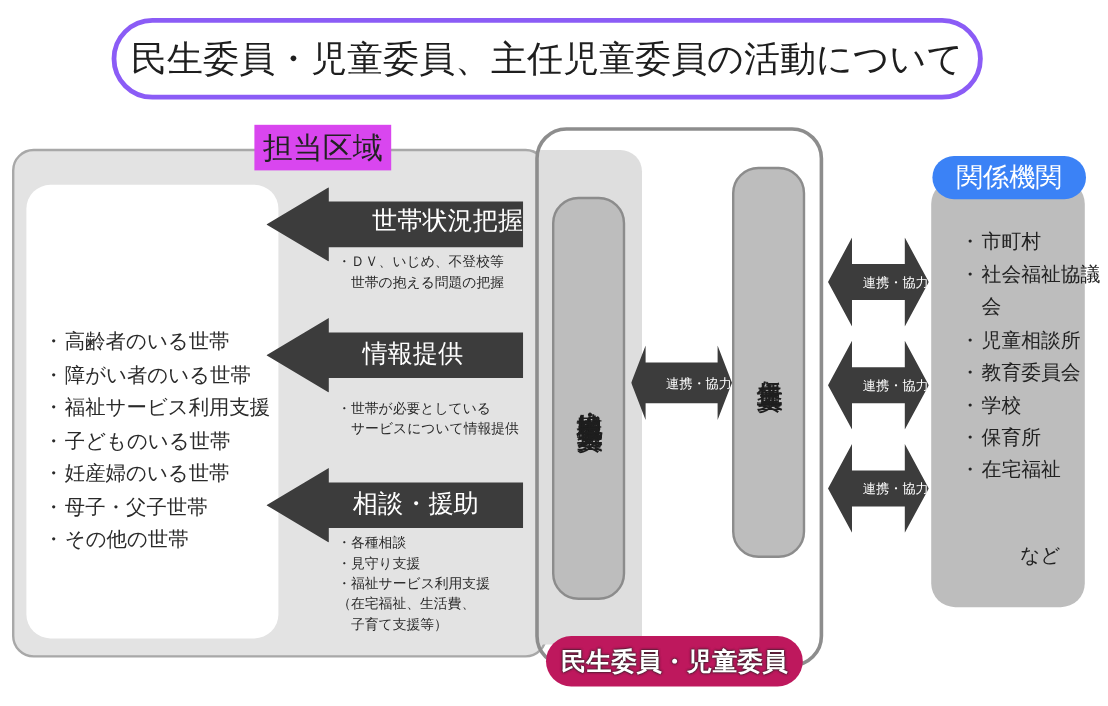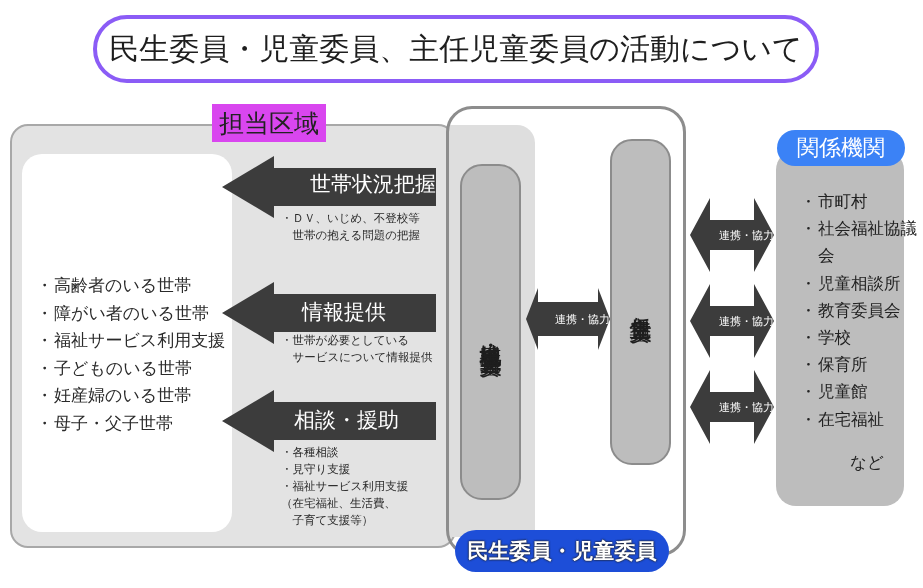--- a/index.html
+++ b/index.html
@@ -62,21 +62,21 @@
     display: flex; justify-content: center; align-items: center;
   }
   .vtext {
     writing-mode: vertical-rl; text-orientation: upright; font-size: 22px; color: #1e1e1e; letter-spacing: 1px;
   }
   .pill-local { left: 460px; top: 164px; width: 61px; height: 336px; }
   .pill-chief { left: 610px; top: 139px; width: 61px; height: 326px; }
 
   .bottom-badge {
     left: 455px; top: 530px; width: 214px; height: 42px;
-    background: #1d4ed8; border-radius: 22px;
+    background: #be185d; border-radius: 22px;
     display: flex; align-items: center; justify-content: center;
     font-size: 21px; color: #ffffff; font-weight: bold;
     text-shadow: 0 0 2px #222, 0 0 2px #222;
   }
 
   
   .dbl-arrow { position: absolute; }
   .dbl-arrow svg { position: absolute; left: 0; top: 0; }
   .dbl-arrow .dbl-label {
     position: absolute; left: 0; right: 0; text-align: right; color: #ffffff; font-size: 11px; white-space: nowrap;
@@ -109,34 +109,35 @@
 <div class="abs area-box"></div>
 <div class="abs area-label">担当区域</div>
 <div class="abs households-box"></div>
 <ul class="abs household-list">
   <li>高齢者のいる世帯</li>
   <li>障がい者のいる世帯</li>
   <li>福祉サービス利用支援</li>
   <li>子どものいる世帯</li>
   <li>妊産婦のいる世帯</li>
   <li>母子・父子世帯</li>
+  <li>その他の世帯</li>
 </ul>
 
 <div class="big-arrow" style="left:222px; top:156px; width:214px; height:62px;">
   <svg width="214" height="62">
     <polygon points="0,31 52,0 52,12 214,12 214,50 52,50 52,62" fill="#3c3c3c"></polygon>
   </svg>
   <span class="arrow-label" style="left:60px; top:14px;margin-left:28px;">世帯状況把握</span>
 </div>
 <div class="arrow-notes" style="left:281px; top:210px;">
   <div>・ＤＶ、いじめ、不登校等</div>
   <div>　世帯の抱える問題の把握</div>
 </div>
 
-<div class="big-arrow" style="left:222px; top:282px; width:214px; height:62px;">
+<div class="big-arrow" style="left:222px; top:265px; width:214px; height:62px;">
   <svg width="214" height="62">
     <polygon points="0,31 52,0 52,12 214,12 214,50 52,50 52,62" fill="#3c3c3c"></polygon>
   </svg>
   <span class="arrow-label" style="left:80px; top:16px;">情報提供</span>
 </div>
 <div class="arrow-notes" style="left:281px; top:332px;">
   <div>・世帯が必要としている</div>
   <div>　サービスについて情報提供</div>
 </div>
 
@@ -191,16 +192,15 @@
 
 <div class="abs org-box"></div>
 <div class="abs org-header">関係機関</div>
 <ul class="abs org-list">
   <li>市町村</li>
   <li>社会福祉協議会</li>
   <li>児童相談所</li>
   <li>教育委員会</li>
   <li>学校</li>
   <li>保育所</li>
-  <li>児童館</li>
   <li>在宅福祉</li>
 </ul>
 <div class="abs org-suffix">など</div>
 
 </body></html>

